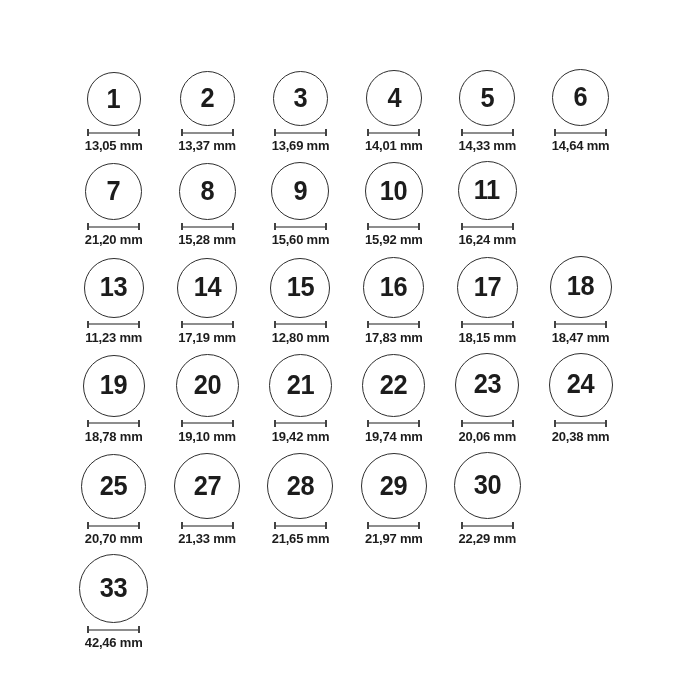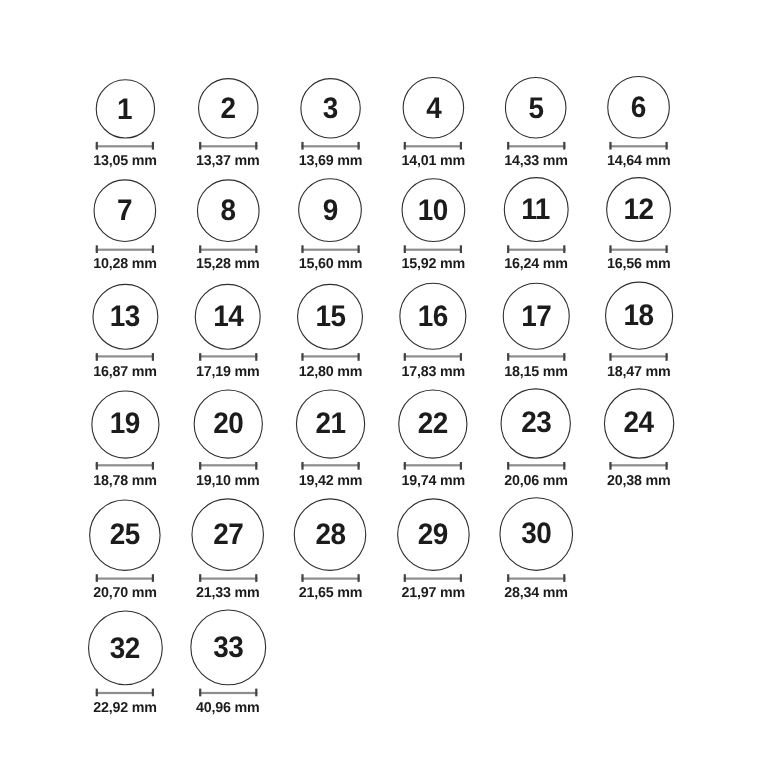--- a/index.html
+++ b/index.html
@@ -154,21 +154,21 @@
     <div class="row">
       <div class="cell">
         <div class="circle" style="width: 57px; height: 57px;">
           <span class="num">7</span>
         </div>
         <div class="dim-line">
           <span class="bar"></span>
           <span class="tick left"></span>
           <span class="tick right"></span>
         </div>
-        <div class="mm-label">10,28 mm</div>
+        <div class="mm-label">21,20 mm</div>
       </div>
       <div class="cell">
         <div class="circle" style="width: 57px; height: 57px;">
           <span class="num">8</span>
         </div>
         <div class="dim-line">
           <span class="bar"></span>
           <span class="tick left"></span>
           <span class="tick right"></span>
         </div>
@@ -200,43 +200,32 @@
         <div class="circle" style="width: 59px; height: 59px;">
           <span class="num">11</span>
         </div>
         <div class="dim-line">
           <span class="bar"></span>
           <span class="tick left"></span>
           <span class="tick right"></span>
         </div>
         <div class="mm-label">16,24 mm</div>
       </div>
-      <div class="cell">
-        <div class="circle" style="width: 59px; height: 59px;">
-          <span class="num">12</span>
-        </div>
-        <div class="dim-line">
-          <span class="bar"></span>
-          <span class="tick left"></span>
-          <span class="tick right"></span>
-        </div>
-        <div class="mm-label">16,56 mm</div>
-      </div>
     </div>
     <div class="row">
       <div class="cell">
         <div class="circle" style="width: 60px; height: 60px;">
           <span class="num">13</span>
         </div>
         <div class="dim-line">
           <span class="bar"></span>
           <span class="tick left"></span>
           <span class="tick right"></span>
         </div>
-        <div class="mm-label">16,87 mm</div>
+        <div class="mm-label">11,23 mm</div>
       </div>
       <div class="cell">
         <div class="circle" style="width: 60px; height: 60px;">
           <span class="num">14</span>
         </div>
         <div class="dim-line">
           <span class="bar"></span>
           <span class="tick left"></span>
           <span class="tick right"></span>
         </div>
@@ -402,40 +391,29 @@
       </div>
       <div class="cell">
         <div class="circle" style="width: 67px; height: 67px;">
           <span class="num">30</span>
         </div>
         <div class="dim-line">
           <span class="bar"></span>
           <span class="tick left"></span>
           <span class="tick right"></span>
         </div>
-        <div class="mm-label">28,34 mm</div>
-      </div>
-    </div>
-    <div class="row">
-      <div class="cell">
-        <div class="circle" style="width: 68px; height: 68px;">
-          <span class="num">32</span>
-        </div>
-        <div class="dim-line">
-          <span class="bar"></span>
-          <span class="tick left"></span>
-          <span class="tick right"></span>
-        </div>
-        <div class="mm-label">22,92 mm</div>
-      </div>
+        <div class="mm-label">22,29 mm</div>
+      </div>
+    </div>
+    <div class="row">
       <div class="cell">
         <div class="circle" style="width: 69px; height: 69px;">
           <span class="num">33</span>
         </div>
         <div class="dim-line">
           <span class="bar"></span>
           <span class="tick left"></span>
           <span class="tick right"></span>
         </div>
-        <div class="mm-label">40,96 mm</div>
+        <div class="mm-label">42,46 mm</div>
       </div>
     </div>
   </div>
 
 </body></html>

